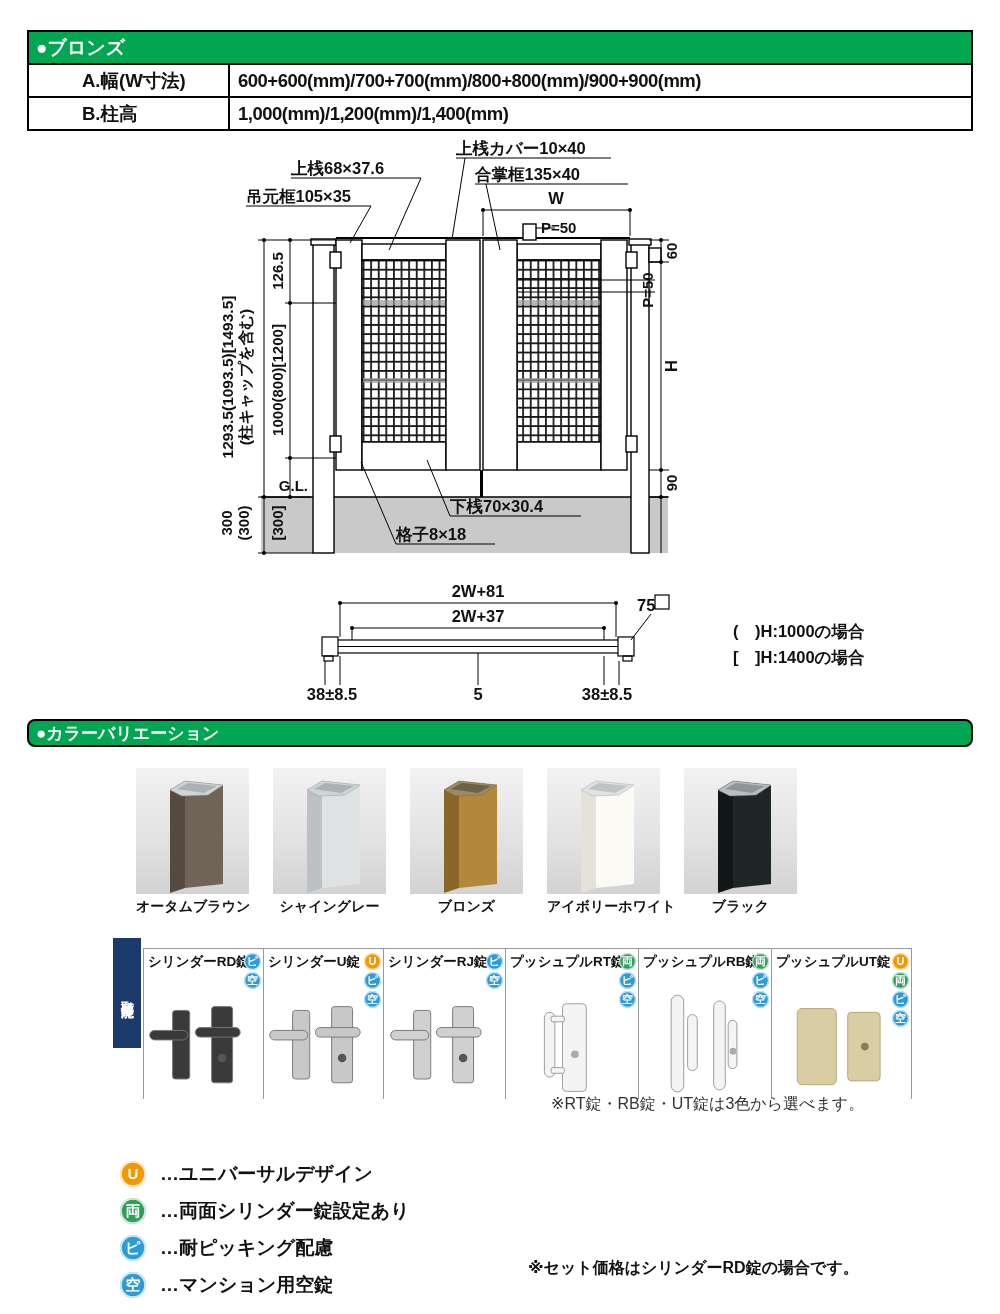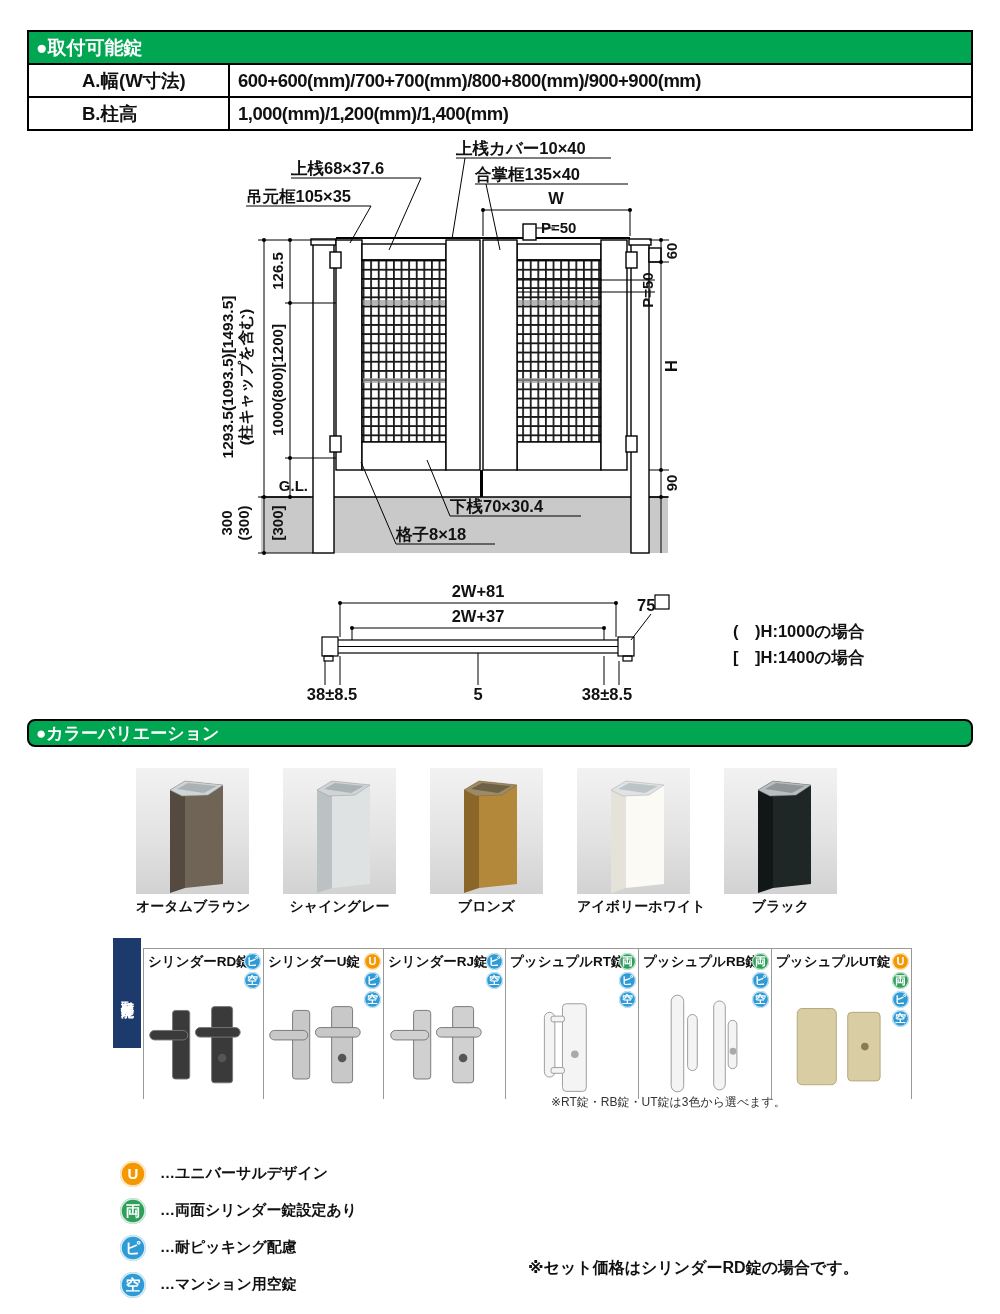--- a/index.html
+++ b/index.html
@@ -20,32 +20,32 @@
   .swatch-label{text-align:center;font-size:14px;font-weight:bold;margin-top:4px;white-space:nowrap;}
   
   .lock-sidebar{position:absolute;left:0;top:2px;width:28px;height:110px;background:#1d3a6d;color:#fff;writing-mode:vertical-rl;text-orientation:upright;font-size:13px;font-weight:bold;display:flex;align-items:center;justify-content:center;letter-spacing:1px;}
   .lock-cols{position:absolute;left:30px;top:12px;display:flex;border-top:1px solid #999;border-left:1px solid #999;}
   .lock-col{height:150px;border-right:1px solid #999;position:relative;box-sizing:border-box;flex:none;}
   .lock-name{font-size:13.5px;font-weight:bold;padding:5px 22px 0 4px;line-height:1.15;white-space:nowrap;}
   .badge-stack{position:absolute;top:4px;right:2px;display:flex;flex-direction:column;gap:2px;align-items:center;}
   .badge{width:17px;height:17px;border-radius:50%;color:#fff;font-size:11px;font-weight:bold;display:flex;align-items:center;justify-content:center;box-shadow:inset 0 0 0 1.2px rgba(255,255,255,.75);flex:none;line-height:1;}
   .badge.lg{width:26px;height:26px;font-size:15px;box-shadow:inset 0 0 0 1.8px rgba(255,255,255,.8);}
   .lock-img{position:absolute;bottom:0px;left:50%;transform:translateX(-50%);}
-  .lock-note{position:absolute;left:438px;top:158px;font-size:12px;color:#333;white-space:nowrap;}
+  .lock-note{position:absolute;left:438px;top:158px;font-size:16px;color:#333;white-space:nowrap;}
   
   .legend-row{display:flex;align-items:center;gap:14px;height:37px;}
-  .legend-text{font-size:15px;font-weight:bold;white-space:nowrap;}
+  .legend-text{font-size:19px;font-weight:bold;white-space:nowrap;}
   .foot-note{font-size:16px;font-weight:bold;white-space:nowrap;}
   svg text{font-family:"Liberation Sans","DejaVu Sans",sans-serif;}
 </style>
 </head>
 <body>
 
 <div class="abs spec-table" style="left:27px;top:30px;width:946px;">
-  <div class="sec-header">●取付可能錠</div>
+  <div class="sec-header">●ブロンズ</div>
   <div class="spec-row">
     <div class="spec-label">A.幅(W寸法)</div>
     <div class="spec-value">600+600(mm)/700+700(mm)/800+800(mm)/900+900(mm)</div>
   </div>
   <div class="spec-row">
     <div class="spec-label">B.柱高</div>
     <div class="spec-value">1,000(mm)/1,200(mm)/1,400(mm)</div>
   </div>
 </div>
 
@@ -200,21 +200,21 @@
   <g fill="#000">
     <circle cx="137" cy="463" r="2"></circle>
       <circle cx="413" cy="463" r="2"></circle>
     <circle cx="149" cy="488" r="2"></circle>
       <circle cx="401" cy="488" r="2"></circle>
   </g>
 </svg>
 
 <div class="abs sec-header" style="left:27px;top:719px;width:946px;height:28px;font-size:17px;border-radius:8px;">●カラーバリエーション</div>
 
-<div class="abs" style="left:136px;top:768px;display:flex;gap:34px;">
+<div class="abs" style="left:136px;top:768px;display:flex;gap:24px;">
 
   <div class="swatch">
     <div class="swatch-img">
       <svg width="113" height="126" viewBox="0 0 113 126">
         <polygon points="34,22 49,13 49,120 34,125" fill="#554a3f"></polygon>
         <polygon points="49,13 87,17 87,116 49,120" fill="#6f6456"></polygon>
         <polygon points="34,22 49,13 87,17 72,27 46,28" fill="#cfd4d6" stroke="#999" stroke-width="0.5"></polygon>
         <polygon points="41,21 52,15 81,18 68,25" fill="#aab2b5"></polygon>
       </svg>
     </div>

